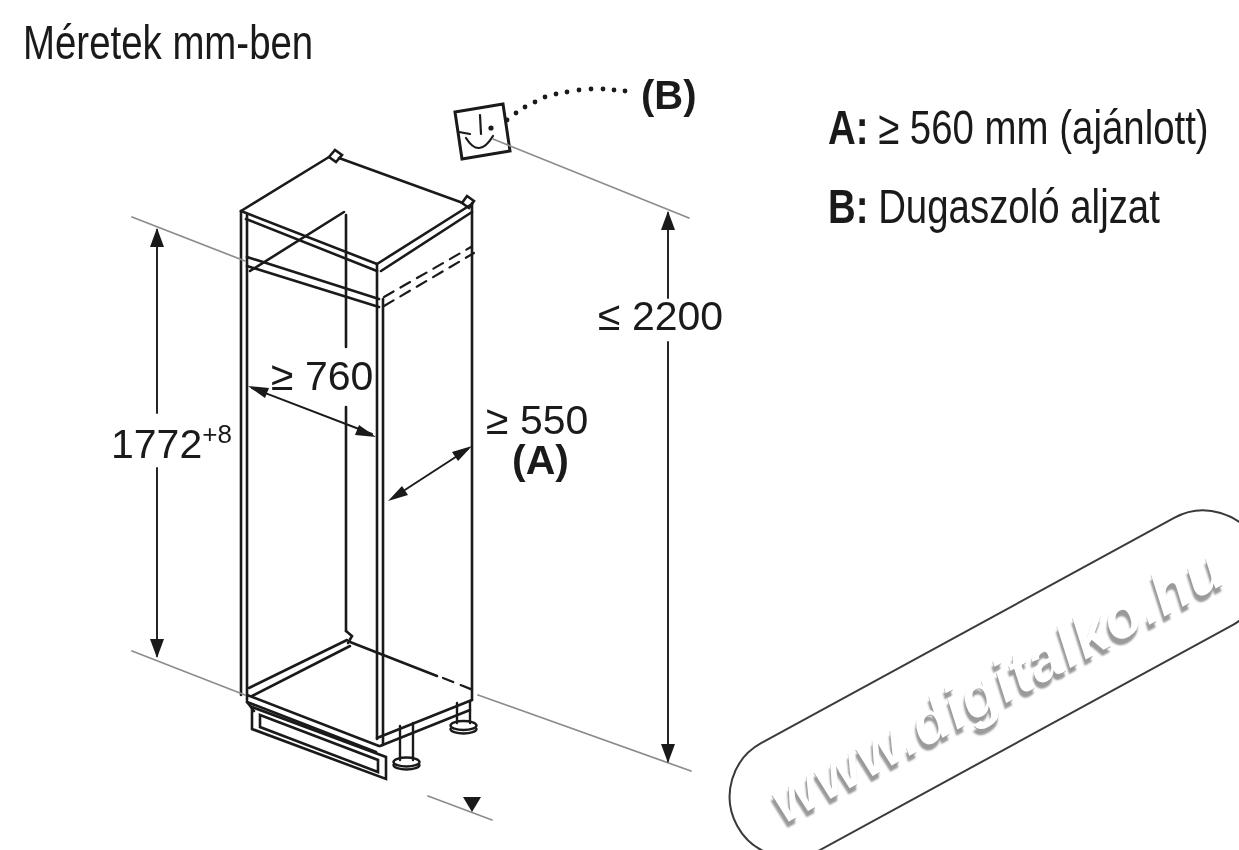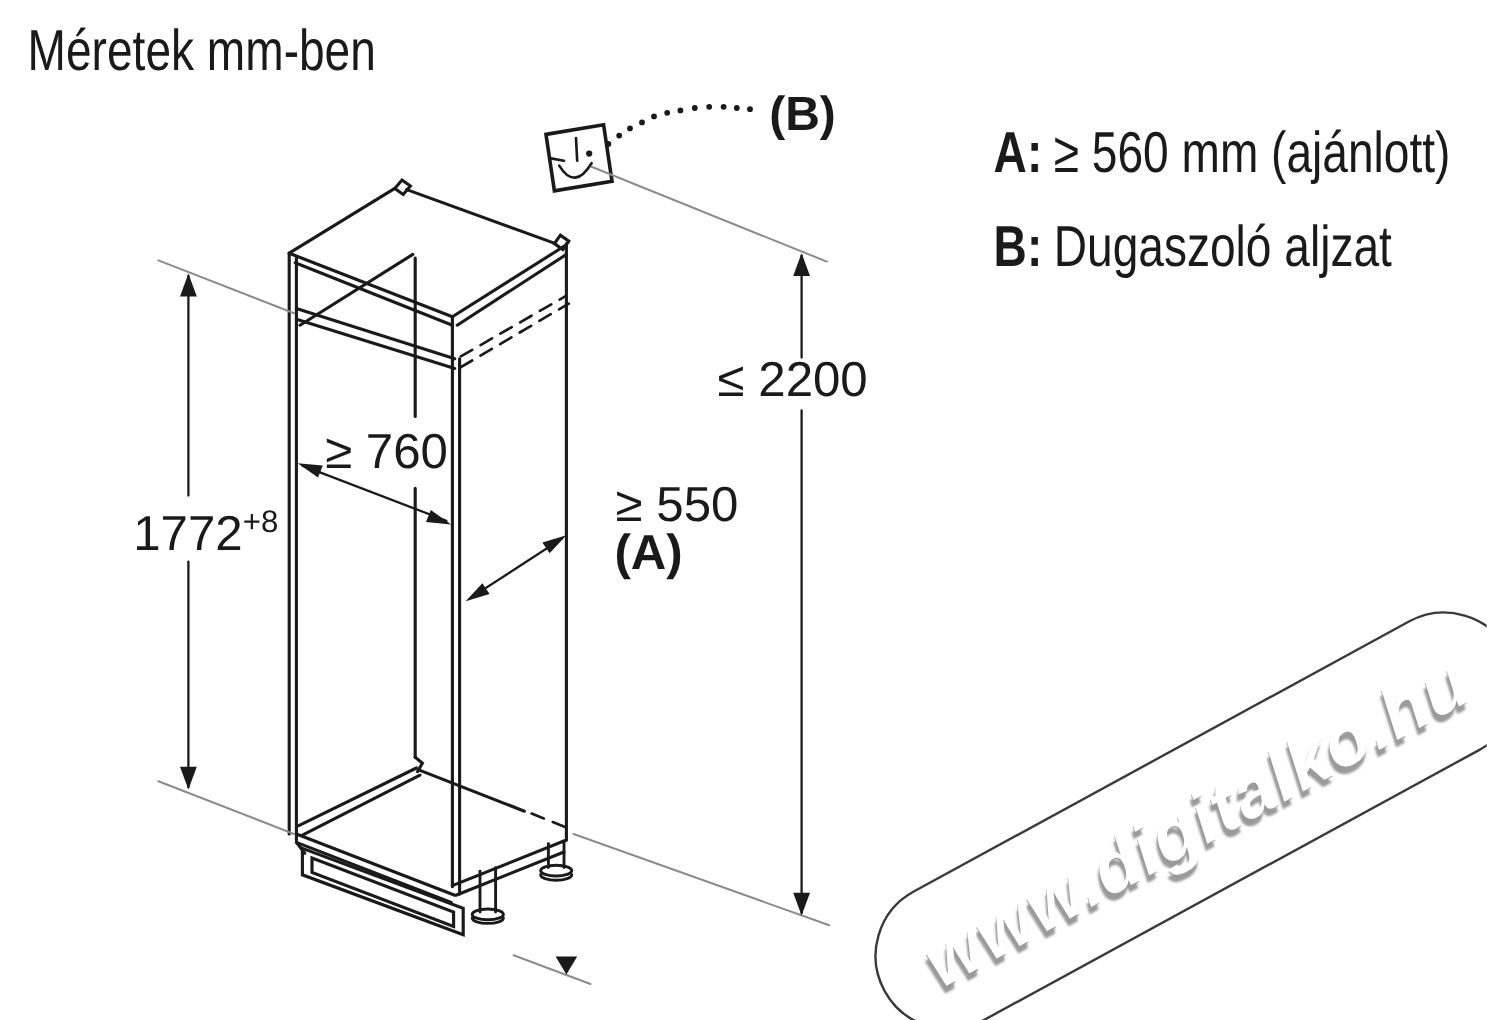--- a/index.html
+++ b/index.html
@@ -150,21 +150,21 @@
   </svg>
 
   <div class="abs narrow" style="left:23px;top:19px;">Méretek mm-ben</div>
 
   <div class="abs dimlabel" style="left:111px;top:421px;">
     <span>1772</span><sup class="tol">+8</sup>
   </div>
 
   <div class="abs dimlabel" style="left:271px;top:356px;">≥ 760</div>
 
-  <div class="abs dimlabel" style="left:486px;top:400px;margin-left:27px;">≥ 550</div>
+  <div class="abs dimlabel" style="left:486px;top:400px;">≥ 550</div>
 
   <div class="abs dimlabel boldref" style="left:512px;top:440px;">(A)</div>
 
   <div class="abs dimlabel" style="left:598px;top:296px;">≤ 2200</div>
 
   <div class="abs boldref" style="left:641px;top:75px;font-size:40px;">(B)</div>
 
   <div class="abs narrow" style="left:828px;top:104px;">
     <span class="legend-key">A:</span><span class="legend-val">≥ 560 mm (ajánlott)</span>
   </div>

